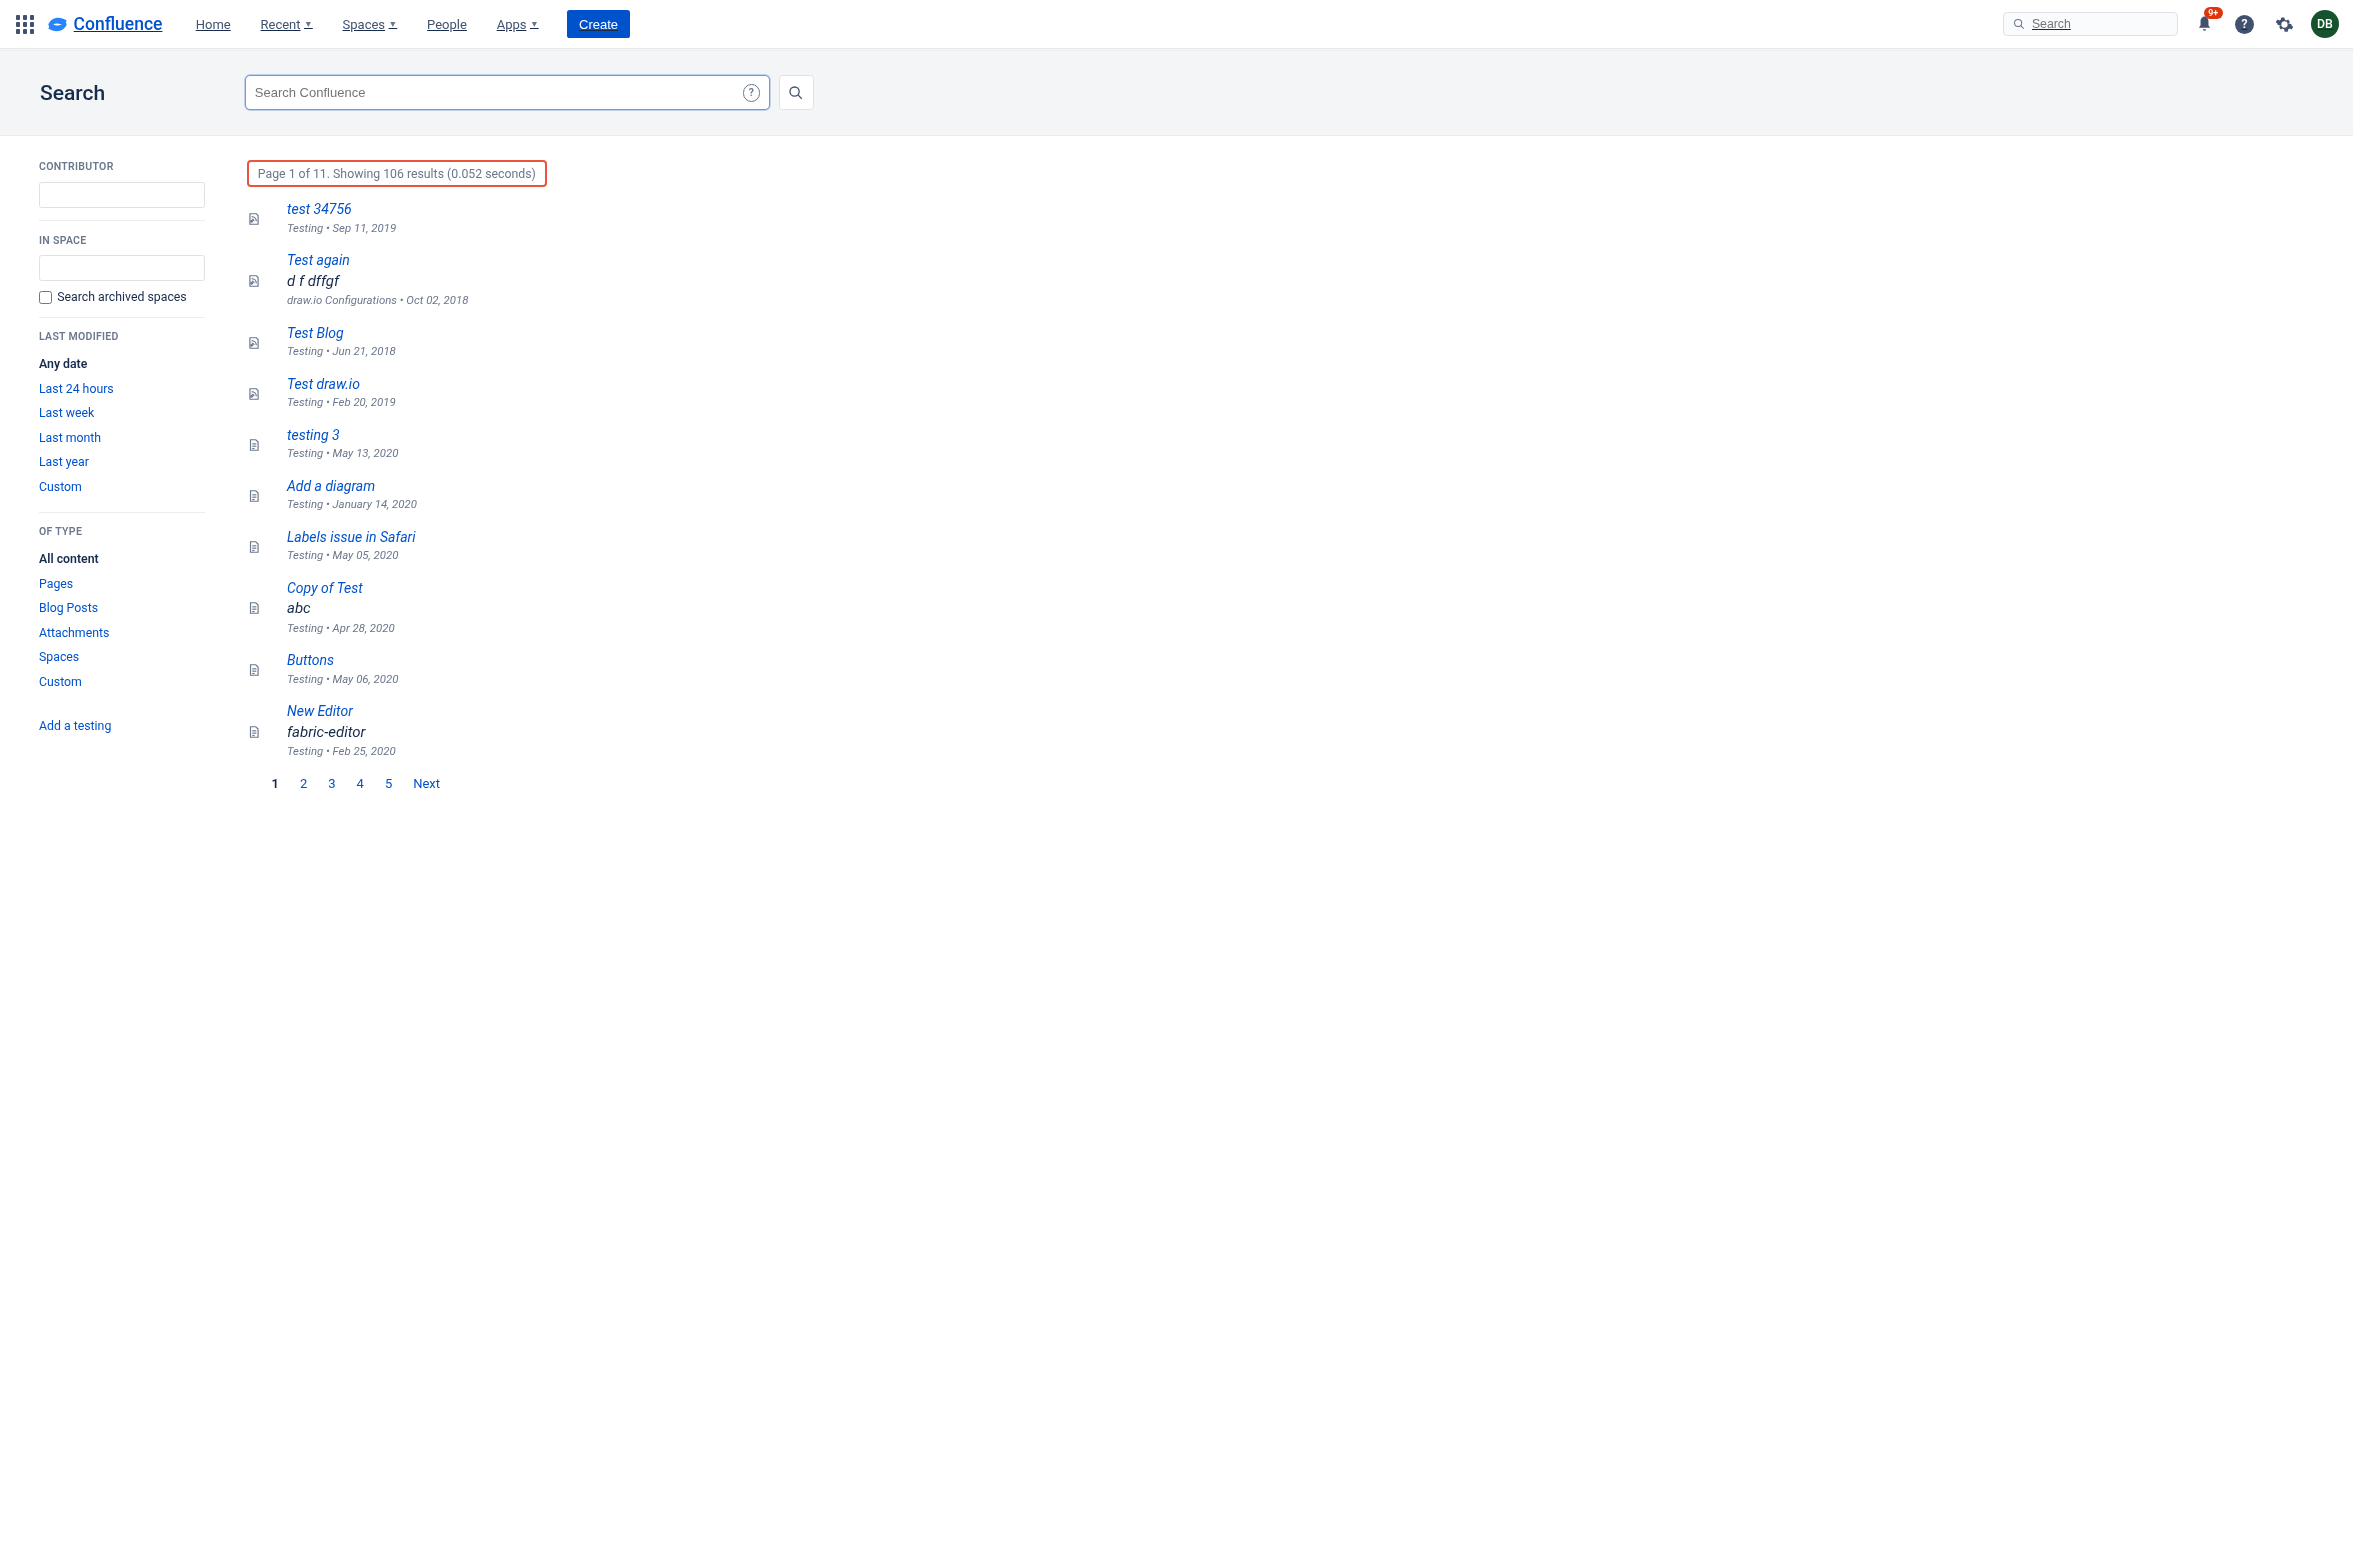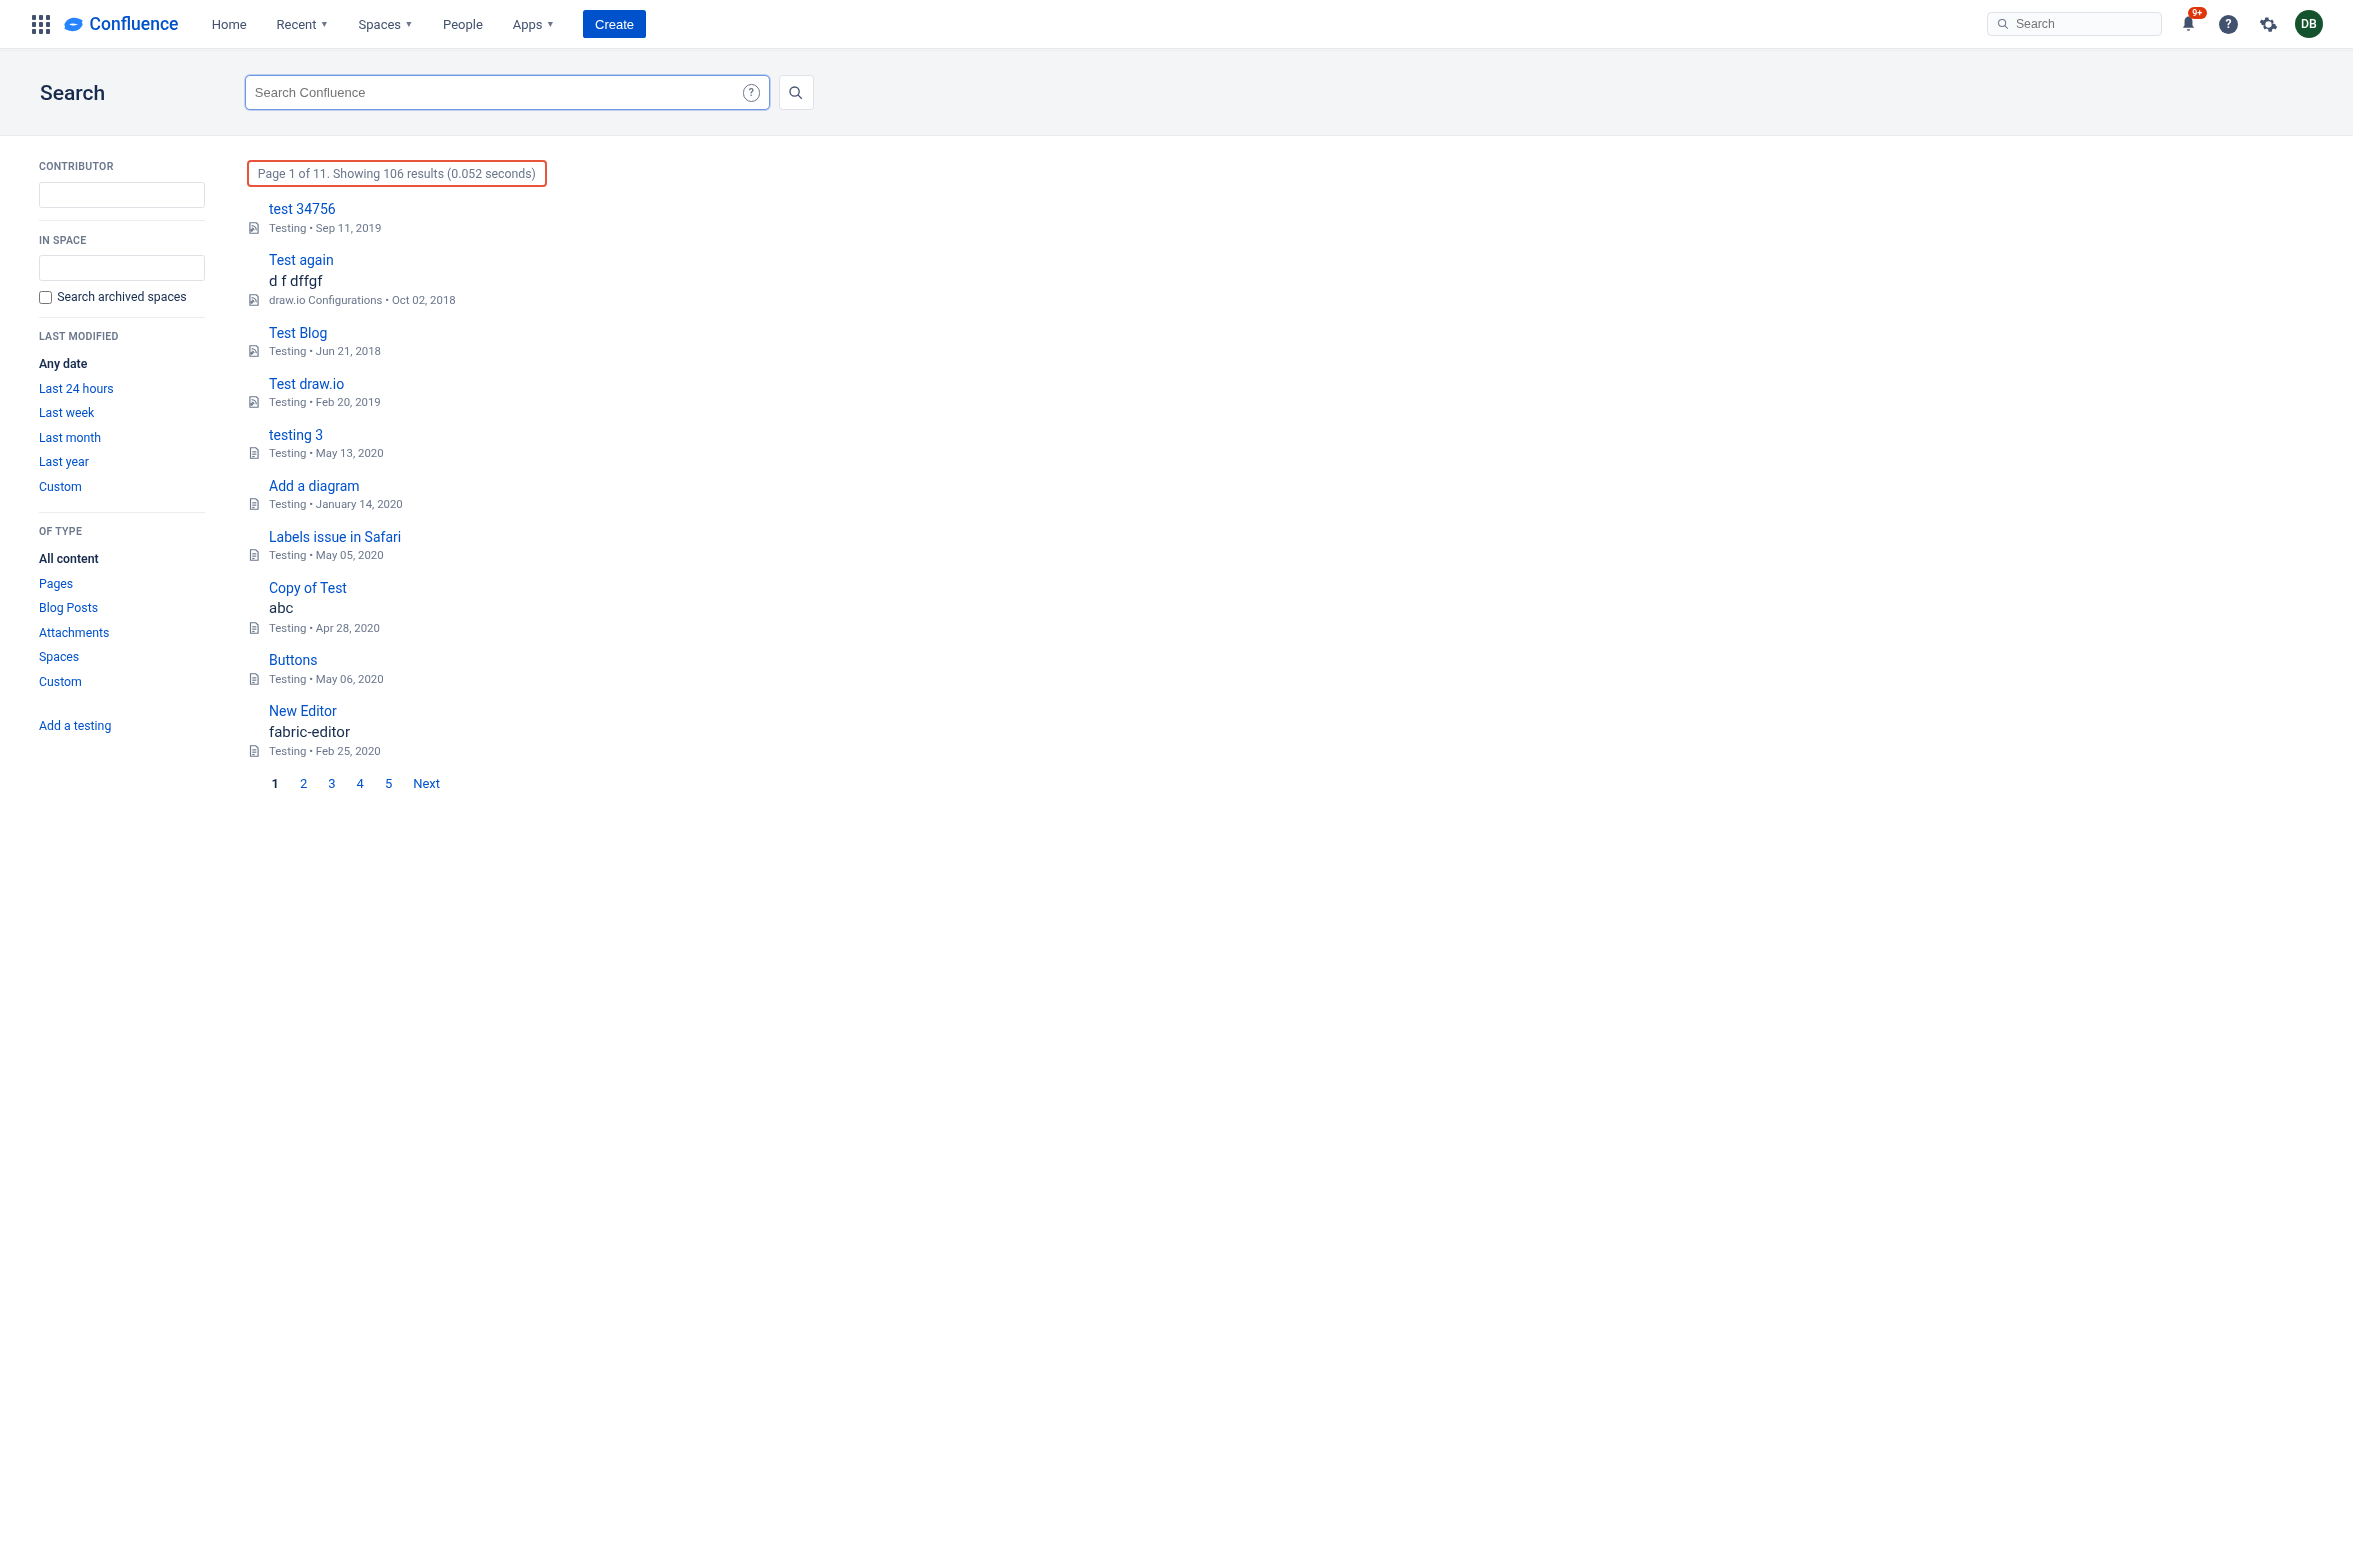--- a/index.html
+++ b/index.html
@@ -7,23 +7,24 @@
     font-family: -apple-system, BlinkMacSystemFont, "Segoe UI", Roboto, Helvetica, Arial, sans-serif;
     font-size: 12.3px;
     color: #172B4D;
     background: #fff;
   }
   
   .topnav {
     display: flex;
     align-items: center;
     height: 49px;
-    padding: 0 30px;
+    padding: 0 14px;
     border-bottom: 0.9px solid #e8e8e8;
     background: #fff;
+    text-decoration: underline;
   }
   .topnav-left { display: flex; align-items: center; gap: 8.8px; }
   .app-switcher {
     width: 21px; height: 21px;
     display:grid; grid-template-columns:repeat(3,4.4px); grid-template-rows:repeat(3,4.4px);
     gap: 2.6px; cursor: pointer; padding:1.8px;
   }
   .app-switcher span { background:#42526E; border-radius:0.9px; }
   .brand { display:flex; align-items:center; gap:5.3px; margin-left:3.5px; margin-right:14px; color:#0052CC; font-weight:500; font-size:17.5px; }
   .brand svg { fill:#2684FF; }
@@ -79,21 +80,21 @@
   .filter-option.active { color:#172B4D; font-weight:600; }
   .add-filter { color:#0052CC; font-size:12.3px; cursor:pointer; margin-top:5.3px; }
 
   
   .results { flex:1; }
   .results-summary-box {
     border:2.6px solid #E9553C; border-radius:4px; padding:4.4px 8.8px; display:inline-block;
     margin-bottom:14px;
   }
   .results-summary { color:#6B778C; font-size:12.3px; }
-  .result-item { display:flex; align-items:flex-end; gap:8px; margin-bottom:17.5px; }
+  .result-item { display:flex; align-items:center; gap:26px; margin-bottom:17.5px;font-style:italic; }
   .result-icon { width:14px; height:14px; margin-top:2.6px; flex-shrink:0; }
   .result-body { }
   .result-title { color:#0052CC; font-size:14px; cursor:pointer; }
   .result-excerpt { color:#172B4D; font-size:15px; margin-top:3.5px; }
   .result-meta { color:#6B778C; font-size:11.4px; margin-top:3.5px; }
   .pagination { display:flex; gap:21px; margin-top:17.5px; padding-left:24.5px; font-size:13px; }
   .page-link { color:#0052CC; cursor:pointer; }
   .page-link.current { color:#172B4D; font-weight:600; }
   .chevron { font-size:8.8px; color:#6B778C; }
 </style>

